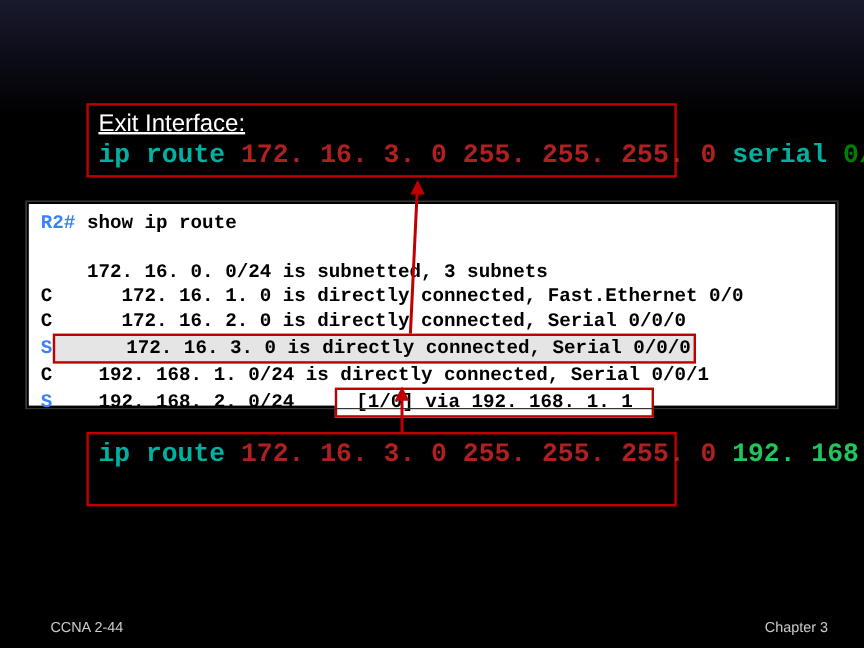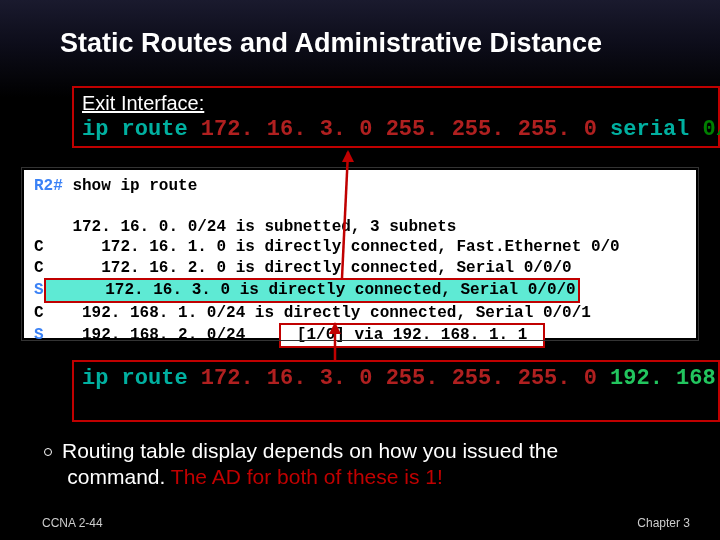--- a/index.html
+++ b/index.html
@@ -19,21 +19,21 @@
   }
   .title {
     color: #fff;
     font-size: 27px;
     font-weight: bold;
     padding: 28px 40px 0 60px;
   }
   .box1, .box2 {
     position: absolute;
     left: 72px;
-    width: 648px;
+    width: 492px;
     background: #000;
     border: 2.5px solid #c00000;
     padding: 4px 8px 6px 8px;
   }
   .box1 { top: 86px; height: 62px; }
   .box2 { top: 360px; height: 62px; }
   .box-label {
     color: #fff;
     font-size: 20px;
     text-decoration: underline;
@@ -61,21 +61,21 @@
     padding: 6px 10px;
     font-family: "Courier New", monospace;
     font-weight: bold;
     font-size: 16px;
     line-height: 1.28;
     color: #000;
     white-space: pre;
   }
   .term-blue { color: #3b82f6; }
   .hl-line3 {
-    background: #5eead4;
+    background: #e5e5e5;
     border: 2px solid #c00000;
     padding: 0 2px;
     display: inline-block;
   }
   .hl-via {
     background: #fff;
     border: 2px solid #c00000;
     padding: 0 16px;
     display: inline-block;
     margin-left: 24px;
@@ -115,21 +115,20 @@
   }
   .arrow {
     position: absolute;
     pointer-events: none;
   }
 </style>
 </head>
 <body>
 
 <div class="slide">
-  <div class="title">Static Routes and Administrative Distance</div>
 
   <div class="box1">
     <div class="box-label">Exit Interface:</div>
     <div class="cmd-line"><span class="cmd-teal">ip route </span><span class="cmd-red">172. 16. 3. 0 255. 255. 255. 0 </span><span class="cmd-teal">serial</span><span class="cmd-green"> 0/0/0</span></div>
   </div>
 
   <div class="terminal"><span class="term-blue">R2# </span><span>show ip route</span>
 <span></span>
 <span>    172. 16. 0. 0/24 is subnetted, 3 subnets</span>
 <span>C      172. 16. 1. 0 is directly connected, Fast.Ethernet 0/0</span>
@@ -145,20 +144,16 @@
   <svg class="arrow" style="left:0;top:0;width:720px;height:540px;">
     <line x1="348" y1="152" x2="342" y2="278" stroke="#c00000" stroke-width="2.5"></line>
     <polygon points="348,150 342,162 354,162" fill="#c00000"></polygon>
   </svg>
 
   <svg class="arrow" style="left:0;top:0;width:720px;height:540px;">
     <line x1="335" y1="360" x2="335" y2="326" stroke="#c00000" stroke-width="2.5"></line>
     <polygon points="335,322 329,334 341,334" fill="#c00000"></polygon>
   </svg>
 
-  <div class="bullet-area">
-    <span class="bullet-dot"></span><span>Routing table display depends on how you issued the</span><br>
-    &nbsp;&nbsp;&nbsp;&nbsp;<span>command.  </span><span class="ad-text">The AD for both of these is 1!</span>
-  </div>
 
   <div class="footer-left">CCNA 2-44</div>
   <div class="footer-right">Chapter 3</div>
 </div>
 
 </body></html>

